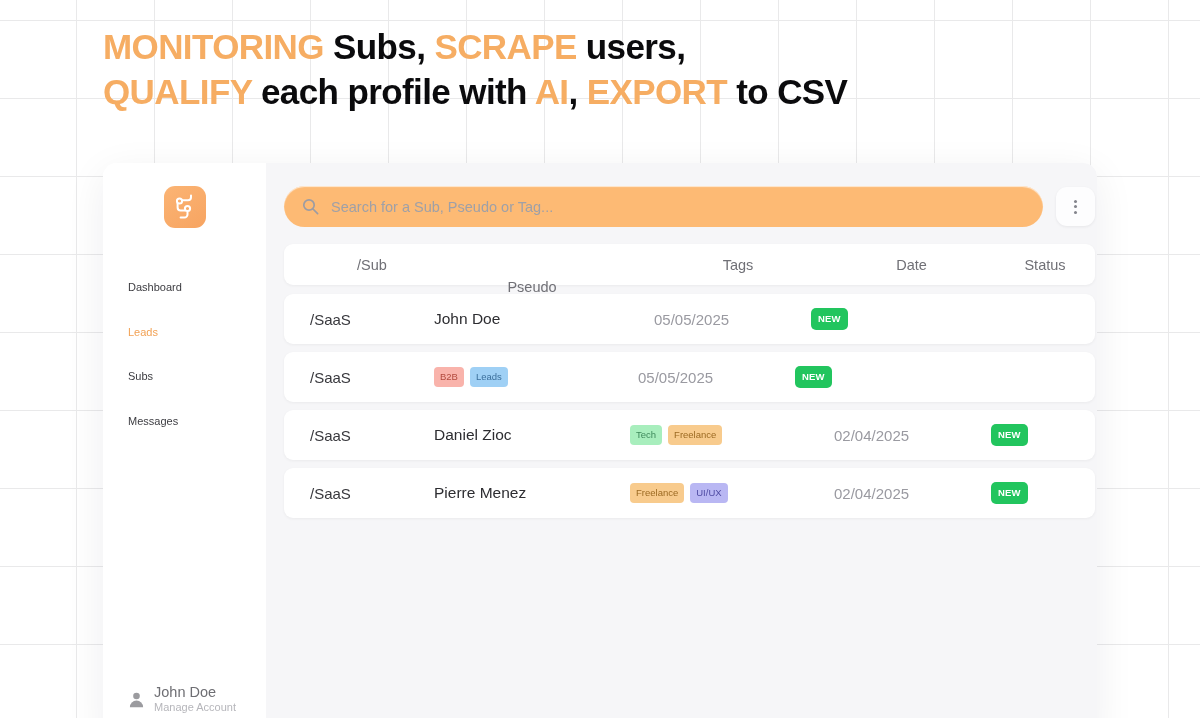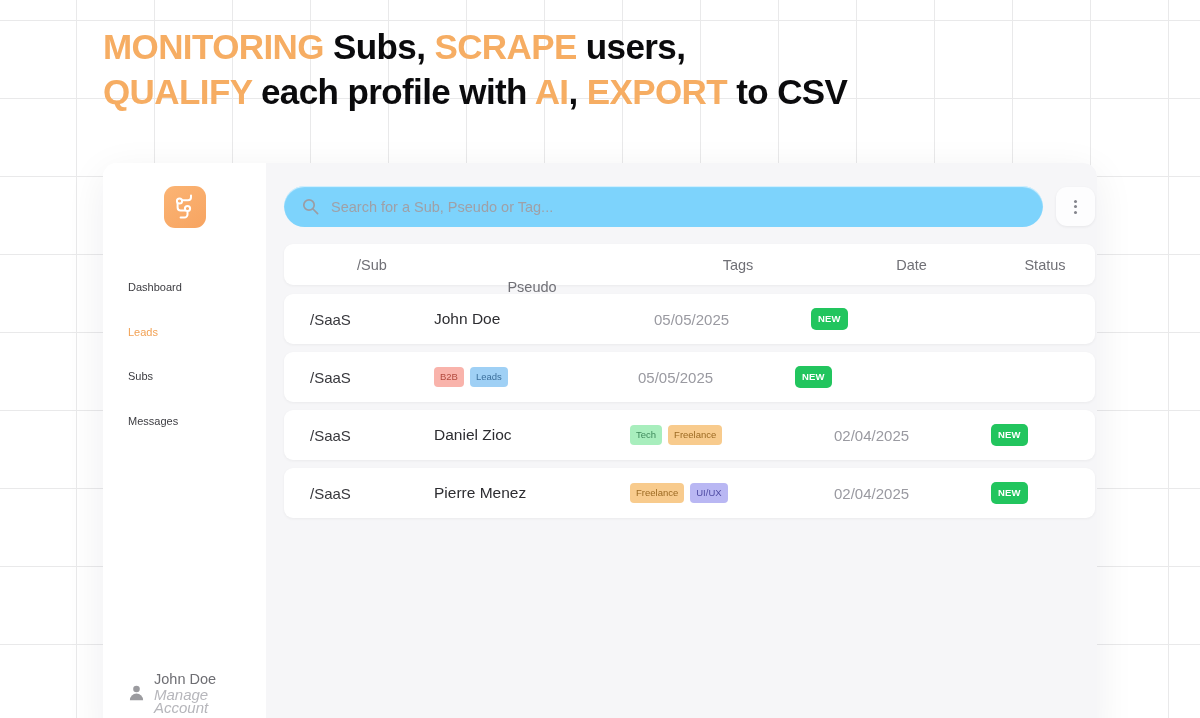--- a/index.html
+++ b/index.html
@@ -102,24 +102,23 @@
     align-items: center;
     gap: 9px;
   }
   #avatar-icon { color: #9b9b9f; display: block; }
   #footer-name {
     font-size: 14.5px;
     color: #6e6e73;
     line-height: 17px;
   }
   #footer-sub {
-    font-size: 15px;
+    font-size: 11px;
     color: #b6b6bb;
     line-height: 13px;
-    font-style: italic;
   }
 
   
   #content {
     flex: 1 1 auto;
     background: #f6f6f8;
     padding: 23px 17px 0 18px;
     position: relative;
   }
 
@@ -127,21 +126,21 @@
     display: flex;
     align-items: center;
     gap: 13px;
     margin-bottom: 17px;
   }
 
   #search-bar {
     flex: 1 1 auto;
     height: 41px;
     border-radius: 21px;
-    background: #7dd3fc;
+    background: #fdba74;
     display: flex;
     align-items: center;
     padding: 0 18px;
     gap: 12px;
     box-shadow: inset 0 1px 1px rgba(255,255,255,0.7);
   }
   #search-icon { color: #9c9ca3; display: block; flex: 0 0 auto; }
   #search-input {
     border: none;
     outline: none;

